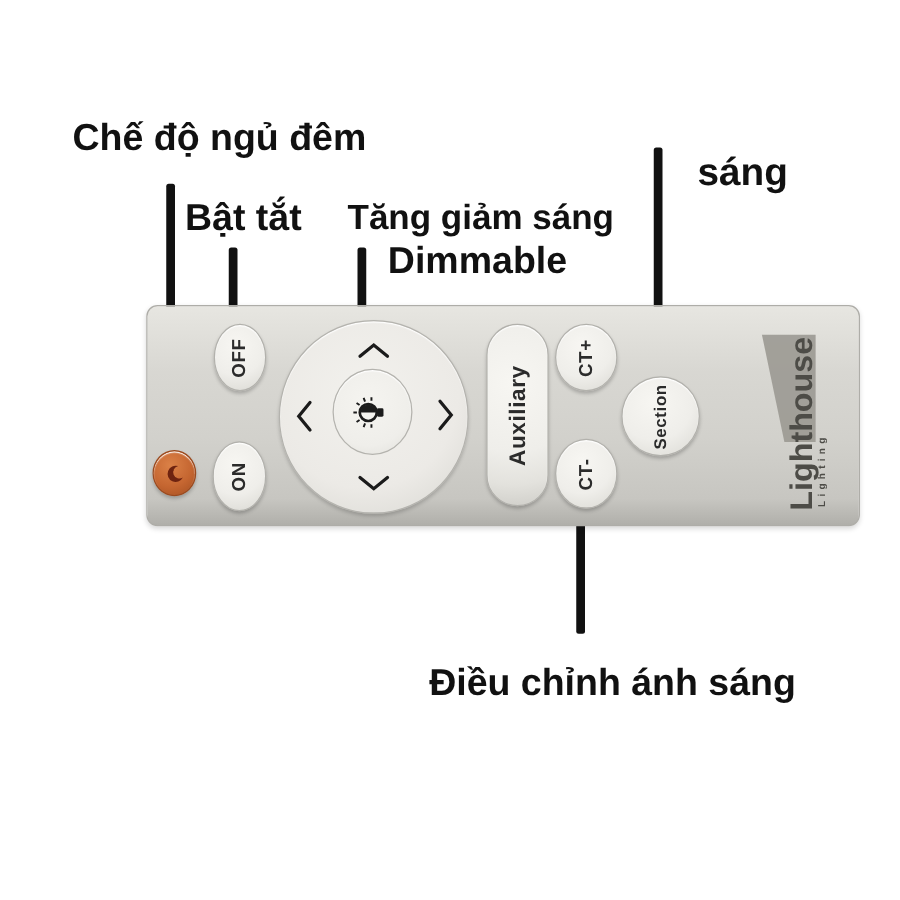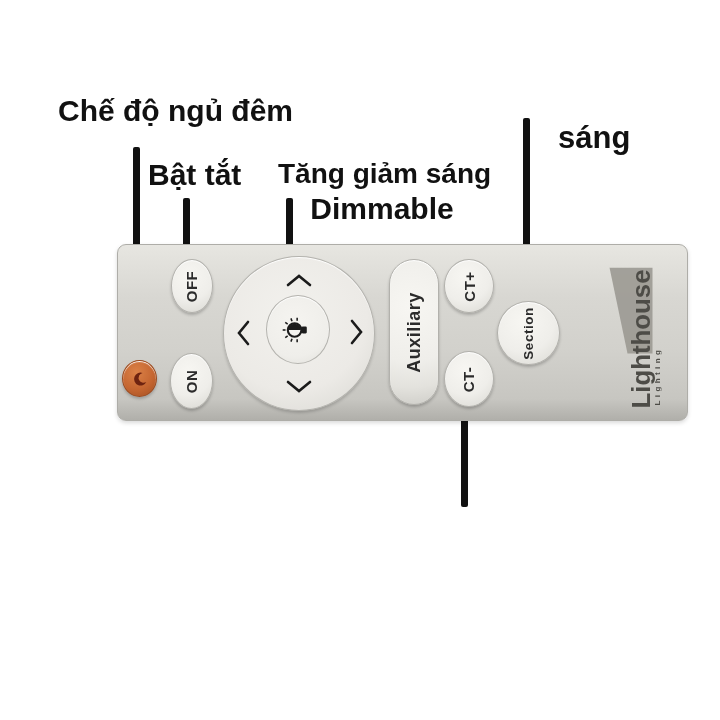--- a/index.html
+++ b/index.html
@@ -41,20 +41,21 @@
   <div class="label" style="left:148px;top:157px;font-size:30px;">Bật tắt</div>
 
   <div class="label-col" style="left:278px;top:157px;width:208px;font-size:28px;">
     <div>Tăng giảm sáng</div>
     <div style="font-size:30px;">Dimmable</div>
   </div>
 
   <div class="label" style="left:558px;top:119px;font-size:31px;">sáng</div>
 
   <div class="label-col" style="left:334px;top:524px;width:312px;font-size:30px;line-height:1.52;">
+    <div>Điều chỉnh ánh sáng</div>
   </div>
 
   <div class="pline" style="left:133px;top:147px;height:200px;"></div>
   <div class="pline" style="left:183px;top:198px;height:57px;"></div>
   <div class="pline" style="left:286px;top:198px;height:57px;"></div>
   <div class="pline" style="left:523px;top:118px;height:186px;"></div>
   <div class="pline" style="left:461px;top:406px;height:101px;"></div>
 
   <div class="remote">
 

